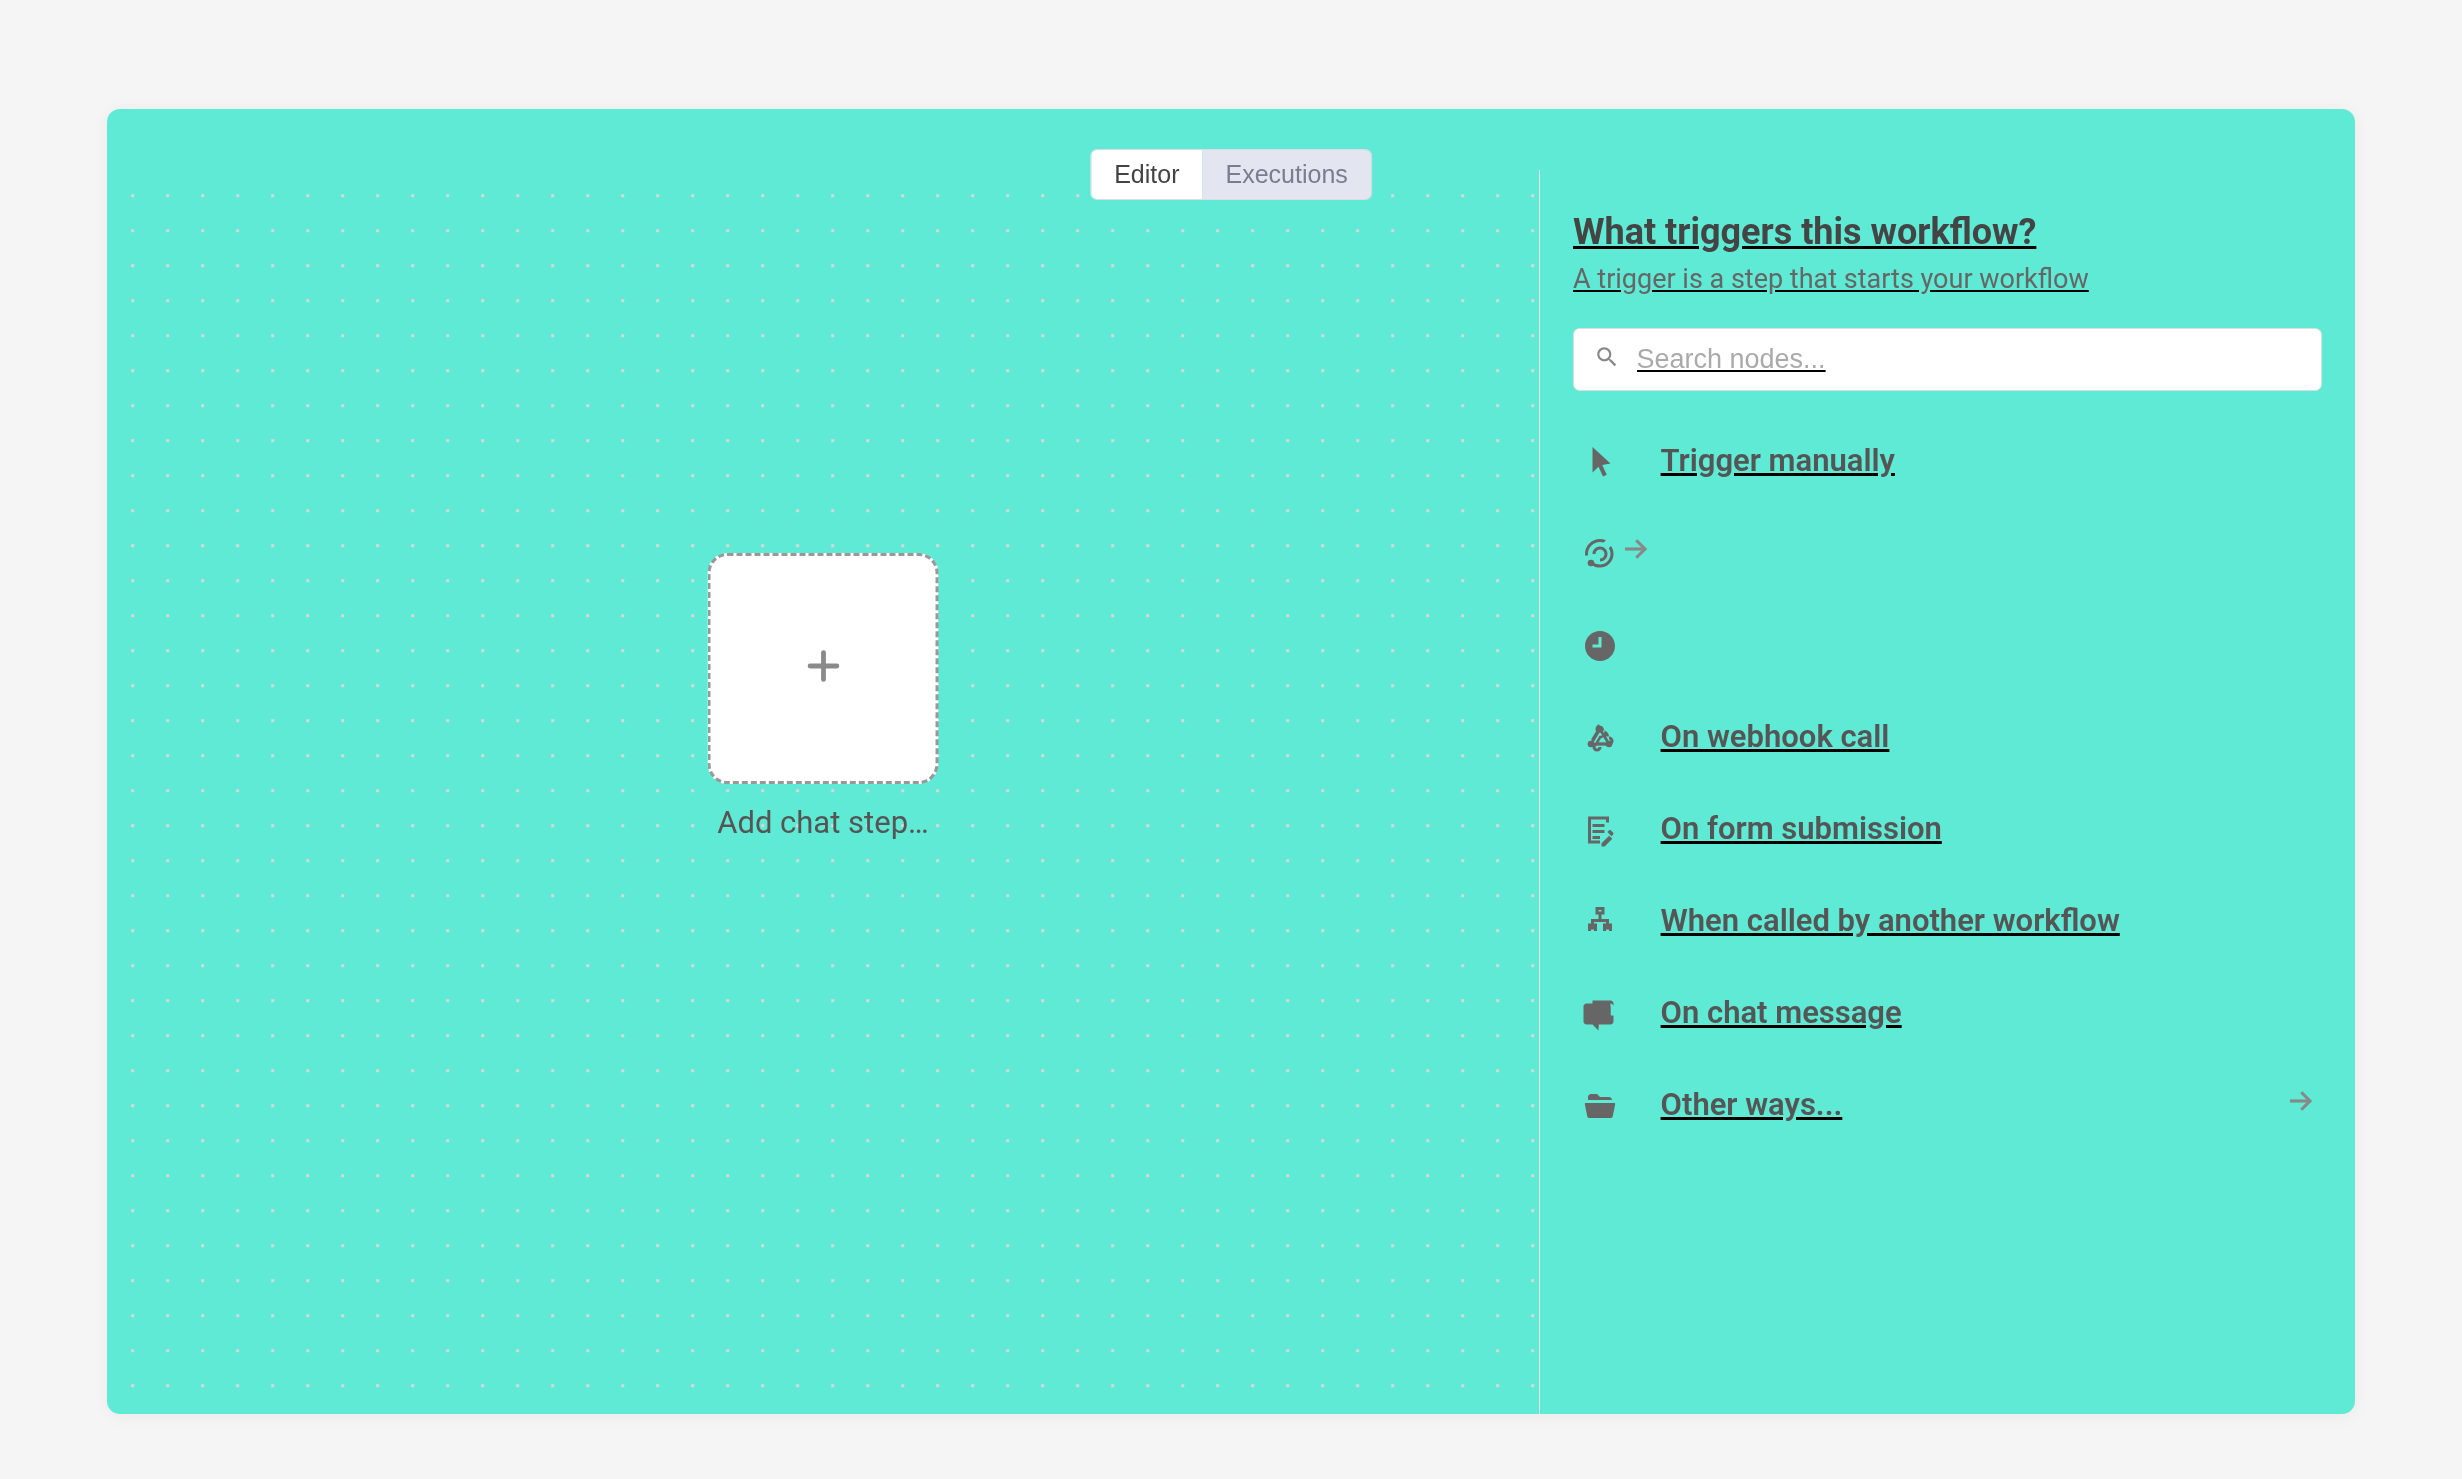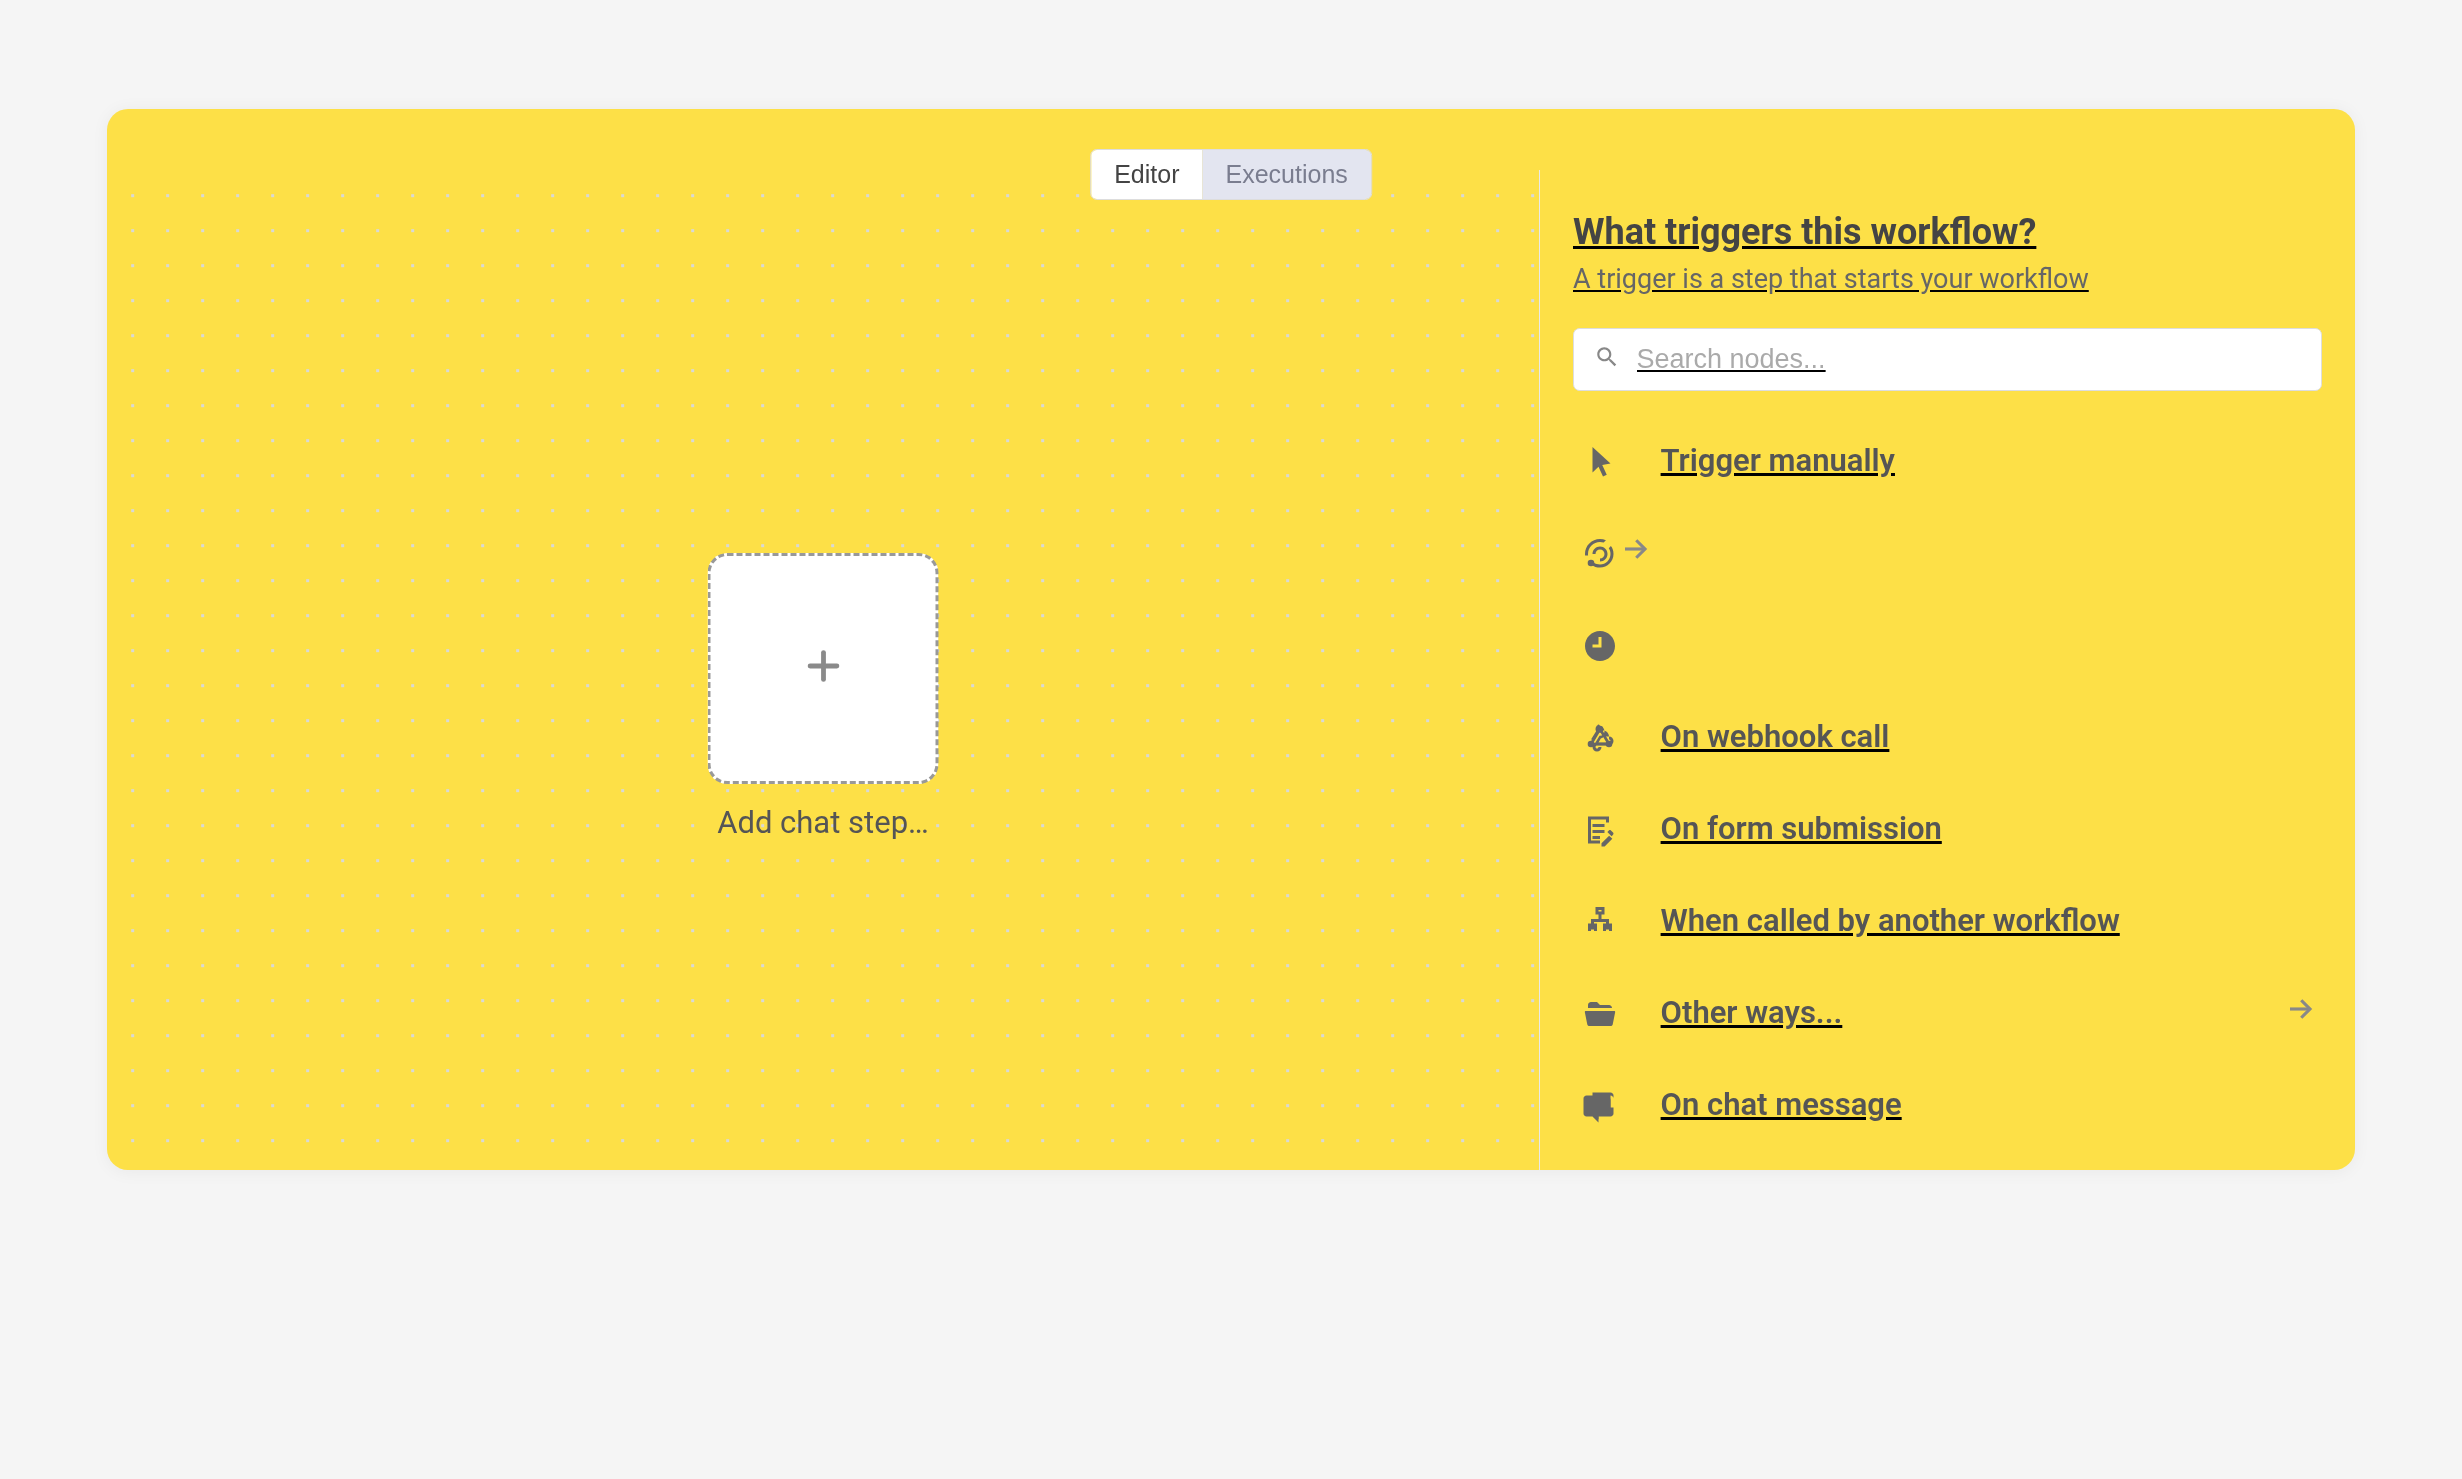--- a/index.html
+++ b/index.html
@@ -14,23 +14,23 @@
       width: 2462px;
       height: 1479px;
       display: flex;
       align-items: flex-start;
       justify-content: center;
       padding-top: 109px;
     }
     
     .app-window {
       width: 2248px;
-      height: 1061px;
-      background: #fde047;
-      border-radius: 21px;
+      height: 1305px;
+      background: #5eead4;
+      border-radius: 13px;
       box-shadow: 0 1.6px 16.5px rgba(0,0,0,0.05);
       overflow: hidden;
       position: relative;
     }
     
     .tabs-container {
       position: absolute;
       top: 40px;
       left: 50%;
       transform: translateX(-50%);
@@ -309,38 +309,38 @@
             <span class="trigger-icon">
               <svg viewBox="0 0 24 24">
                 <path d="M9 2h6v5h-2v3h5v3h2v5h-6v-5h2v-1H8v1h2v5H4v-5h2v-3h5V7H9V2zm2 2v1h2V4h-2zM6 17v1h2v-1H6zm10 0v1h2v-1h-2z"></path>
               </svg>
             </span>
             <span class="trigger-label">When called by another workflow</span>
           </div>
           <div class="trigger-item">
             <span class="trigger-icon">
               <svg viewBox="0 0 24 24">
+                <path d="M20 4H4c-1.1 0-2 .9-2 2v10c0 1.1.9 2 2 2h4l4 4v-4h8c1.1 0 2-.9 2-2V6c0-1.1-.9-2-2-2zM8 2h12c1.1 0 2 .9 2 2v8h-2V4H8V2z" transform="translate(-1 1)"></path>
+                <path d="M17 6H5c-1.1 0-2 .9-2 2v8c0 1.1.9 2 2 2h3l3 3v-3h6c1.1 0 2-.9 2-2V8c0-1.1-.9-2-2-2z"></path>
+              </svg>
+            </span>
+            <span class="trigger-label">On chat message</span>
+          </div>
+          <div class="trigger-item">
+            <span class="trigger-icon">
+              <svg viewBox="0 0 24 24">
                 <path d="M20 8H4V6c0-1.1.9-2 2-2h4l2 2h6c1.1 0 2 .9 2 2zM2.5 10h19c.4 0 .7.4.6.8l-1.6 8c-.1.7-.7 1.2-1.4 1.2H4.9c-.7 0-1.3-.5-1.4-1.2l-1.6-8c-.1-.4.2-.8.6-.8z"></path>
               </svg>
             </span>
             <span class="trigger-label">Other ways...</span>
             <span class="trigger-arrow">
               <svg viewBox="0 0 24 24">
                 <line x1="4" y1="12" x2="20" y2="12"></line>
                 <polyline points="13 5 20 12 13 19"></polyline>
               </svg>
             </span>
           </div>
-          <div class="trigger-item">
-            <span class="trigger-icon">
-              <svg viewBox="0 0 24 24">
-                <path d="M20 4H4c-1.1 0-2 .9-2 2v10c0 1.1.9 2 2 2h4l4 4v-4h8c1.1 0 2-.9 2-2V6c0-1.1-.9-2-2-2zM8 2h12c1.1 0 2 .9 2 2v8h-2V4H8V2z" transform="translate(-1 1)"></path>
-                <path d="M17 6H5c-1.1 0-2 .9-2 2v8c0 1.1.9 2 2 2h3l3 3v-3h6c1.1 0 2-.9 2-2V8c0-1.1-.9-2-2-2z"></path>
-              </svg>
-            </span>
-            <span class="trigger-label">On chat message</span>
-          </div>
         </div>
     </div>
 
   </div>
 </div>
 
 
 </body></html>

